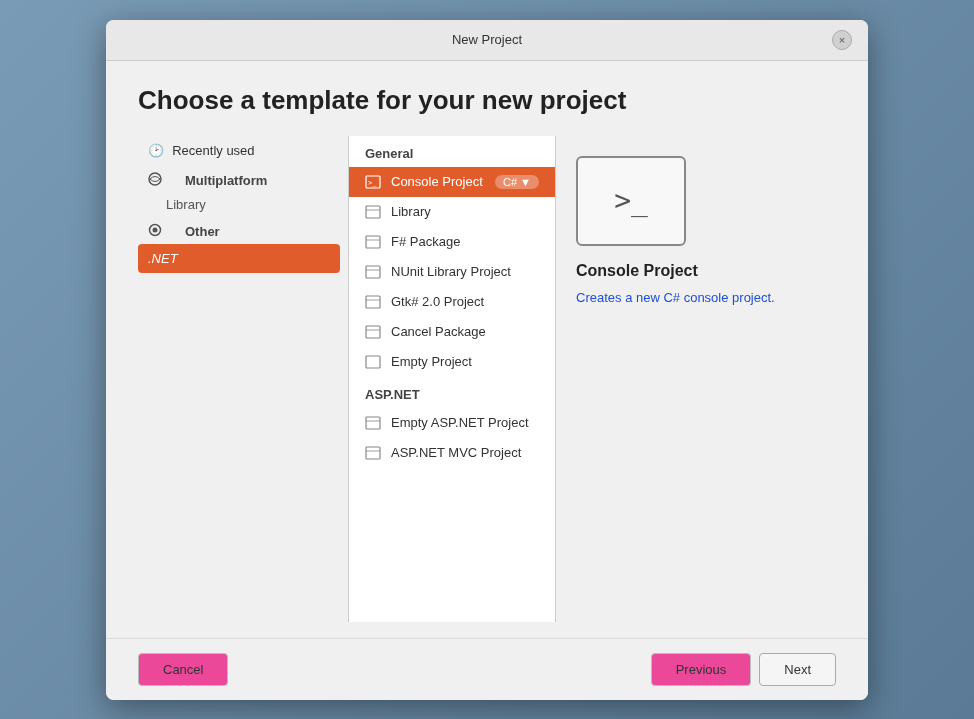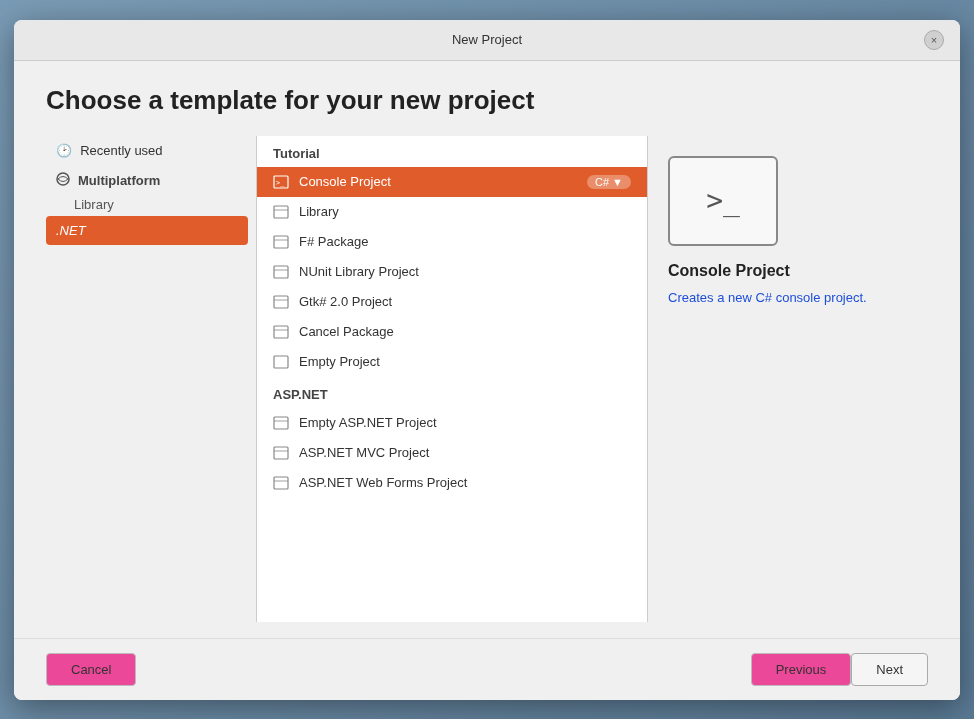--- a/index.html
+++ b/index.html
@@ -16,21 +16,21 @@
     .backdrop {
       position: absolute;
       top: 0; left: 0;
       width: 974px;
       height: 719px;
       background: linear-gradient(135deg, #7a9bb5 0%, #5a7a95 100%);
     }
     .modal-overlay {
       position: relative;
       z-index: 10;
-      width: 946px;
+      width: 762px;
       height: 680px;
       background: #f0f0f0;
       border-radius: 8px;
       box-shadow: 0 8px 32px rgba(0,0,0,0.4);
       display: flex;
       flex-direction: column;
     }
     .title-bar {
       background: #e8e8e8;
       border-radius: 8px 8px 0 0;
@@ -97,21 +97,21 @@
       color: #333;
     }
     .sidebar-item.active {
       background: #e05c2a;
       color: #fff;
       font-style: italic;
     }
     .sidebar-section-label {
       display: flex;
       align-items: center;
-      gap: 8px;
+      gap: 23px;
       padding: 7px 10px 4px;
       font-size: 13px;
       font-weight: 600;
       color: #444;
     }
     .sidebar-child {
       padding-left: 28px;
       padding-top: 4px;
       padding-bottom: 4px;
       font-size: 13px;
@@ -263,28 +263,37 @@
           <span>
             <svg width="14" height="14" viewBox="0 0 14 14" fill="none">
               <circle cx="7" cy="7" r="6" stroke="#555" stroke-width="1.5"></circle>
               <path d="M2 7 Q7 2 12 7 Q7 12 2 7Z" stroke="#555" stroke-width="1" fill="none"></path>
             </svg>
           </span>
           <span>Multiplatform</span>
         </div>
         <div class="sidebar-child">Library</div>
 
+        <div class="sidebar-section-label">
+          <span>
+            <svg width="14" height="14" viewBox="0 0 14 14">
+              <circle cx="7" cy="7" r="5.5" stroke="#555" stroke-width="1.5" fill="none"></circle>
+              <circle cx="7" cy="7" r="2.5" fill="#555"></circle>
+            </svg>
+          </span>
+          <span>Other</span>
+        </div>
         <div class="sidebar-item active">
           <span>.NET</span>
         </div>
       </div>
 
       <div class="templates-panel">
 
-        <div class="template-group-label">Tutorial</div>
+        <div class="template-group-label">General</div>
 
         <div class="template-item selected">
           <span class="template-icon">
             <svg viewBox="0 0 16 16" fill="currentColor">
               <rect x="1" y="2" width="14" height="12" rx="1" fill="none" stroke="currentColor" stroke-width="1.2"></rect>
               <text x="3" y="11" font-size="7" font-family="monospace" fill="currentColor">&gt;_</text>
             </svg>
           </span>
           <span>Console Project</span>
           <span class="template-badge">
@@ -367,43 +376,34 @@
         <div class="template-item">
           <span class="template-icon">
             <svg viewBox="0 0 16 16" fill="none">
               <rect x="1" y="2" width="14" height="12" rx="1" stroke="#888" stroke-width="1.2"></rect>
               <line x1="1" y1="6" x2="15" y2="6" stroke="#888" stroke-width="0.8"></line>
             </svg>
           </span>
           <span>ASP.NET MVC Project</span>
         </div>
 
-        <div class="template-item">
-          <span class="template-icon">
-            <svg viewBox="0 0 16 16" fill="none">
-              <rect x="1" y="2" width="14" height="12" rx="1" stroke="#888" stroke-width="1.2"></rect>
-              <line x1="1" y1="6" x2="15" y2="6" stroke="#888" stroke-width="0.8"></line>
-            </svg>
-          </span>
-          <span>ASP.NET Web Forms Project</span>
-        </div>
       </div>
 
       <div class="preview-panel">
         <div class="preview-icon-box">
           <span class="terminal-icon">&gt;_</span>
         </div>
         <div class="preview-title">Console Project</div>
         <div class="preview-desc">Creates a new C# console project.</div>
       </div>
 
     </div>
   </div>
 
   <div class="modal-footer">
     <button class="btn">Cancel</button>
-    <div style="display:flex; align-items:flex-end;">
+    <div style="display:flex; gap:8px;align-items:flex-end;">
       <button class="btn">Previous</button>
       <button class="btn btn-primary">Next</button>
     </div>
   </div>
 
 </div>
 
 </body></html>

